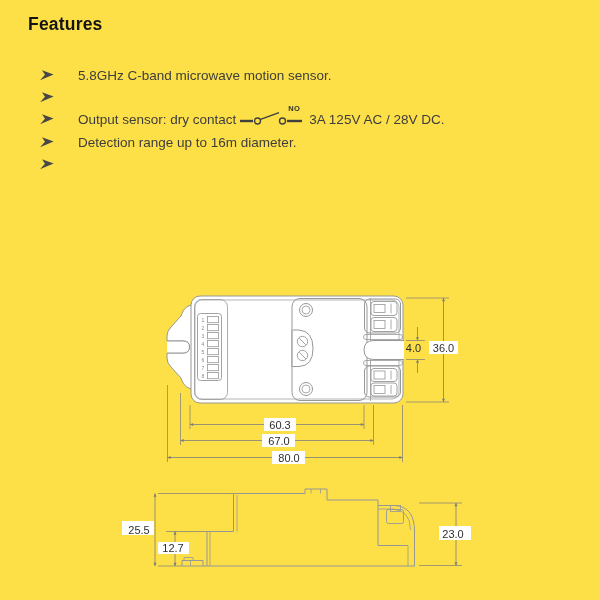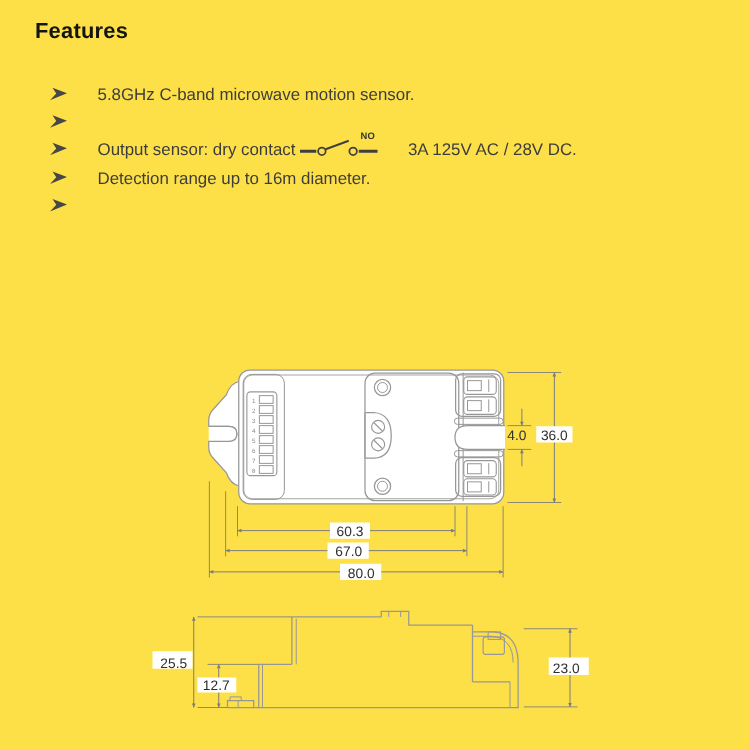--- a/index.html
+++ b/index.html
@@ -19,21 +19,21 @@
   }
   .features{
     position:absolute;left:40px;top:64px;width:545px;
   }
   .feature-row{
     height:22.4px;display:flex;align-items:center;
     font-size:13.5px;color:#3d3d3d;white-space:nowrap;
   }
   .bullet{flex:none;width:14px;height:11px;display:block;}
   .ftxt{margin-left:24px;}
-  .ftxt2{margin-left:17px;}
+  .ftxt2{margin-left:0;}
   .switch-glyph{
     position:relative;display:inline-block;flex:none;
     width:66px;height:18px;margin:0 5px 0 2px;vertical-align:middle;
   }
   .switch-glyph .no-label{
     position:absolute;top:-7px;left:32px;
     font-size:7.5px;font-weight:700;color:#333;letter-spacing:.3px;margin-left:18px;
   }
   .drawing-svg{position:absolute;left:0;top:270px;}
   svg text.dim{

